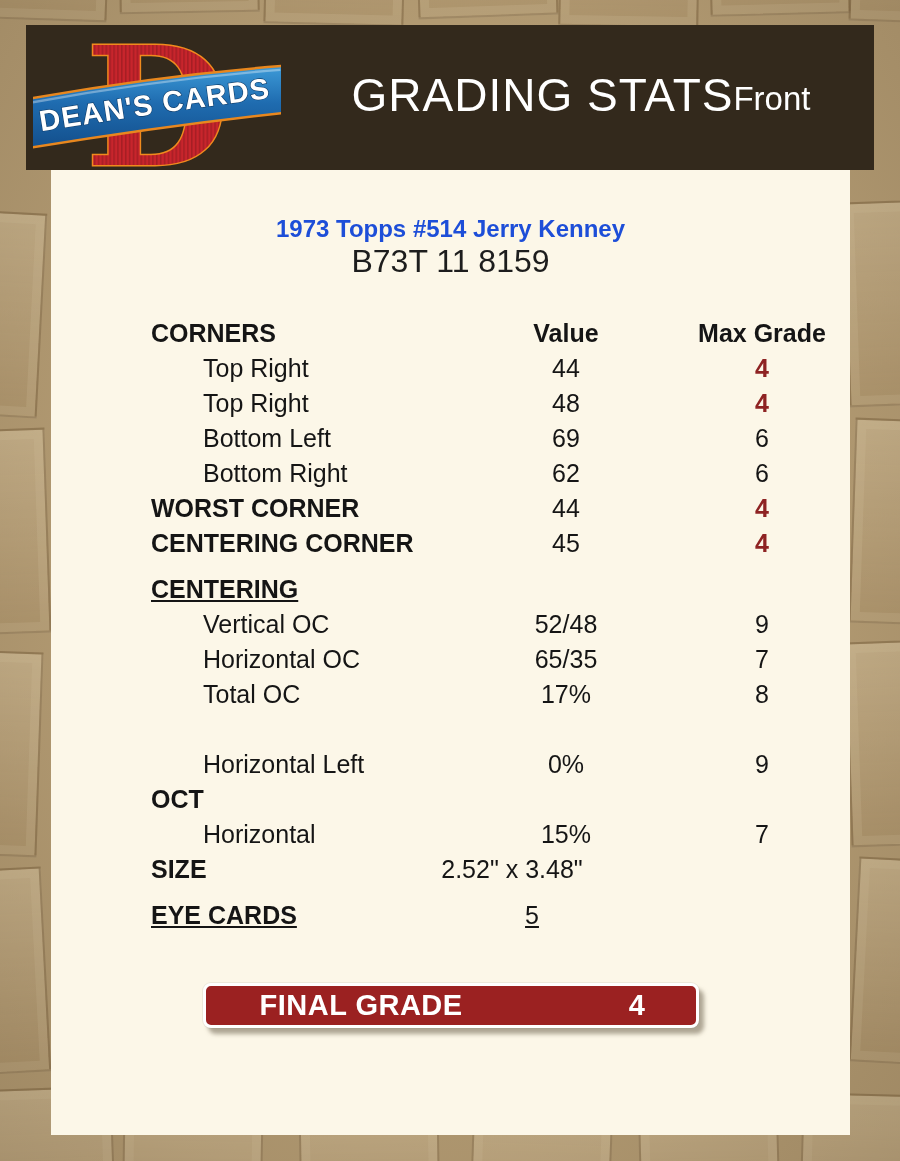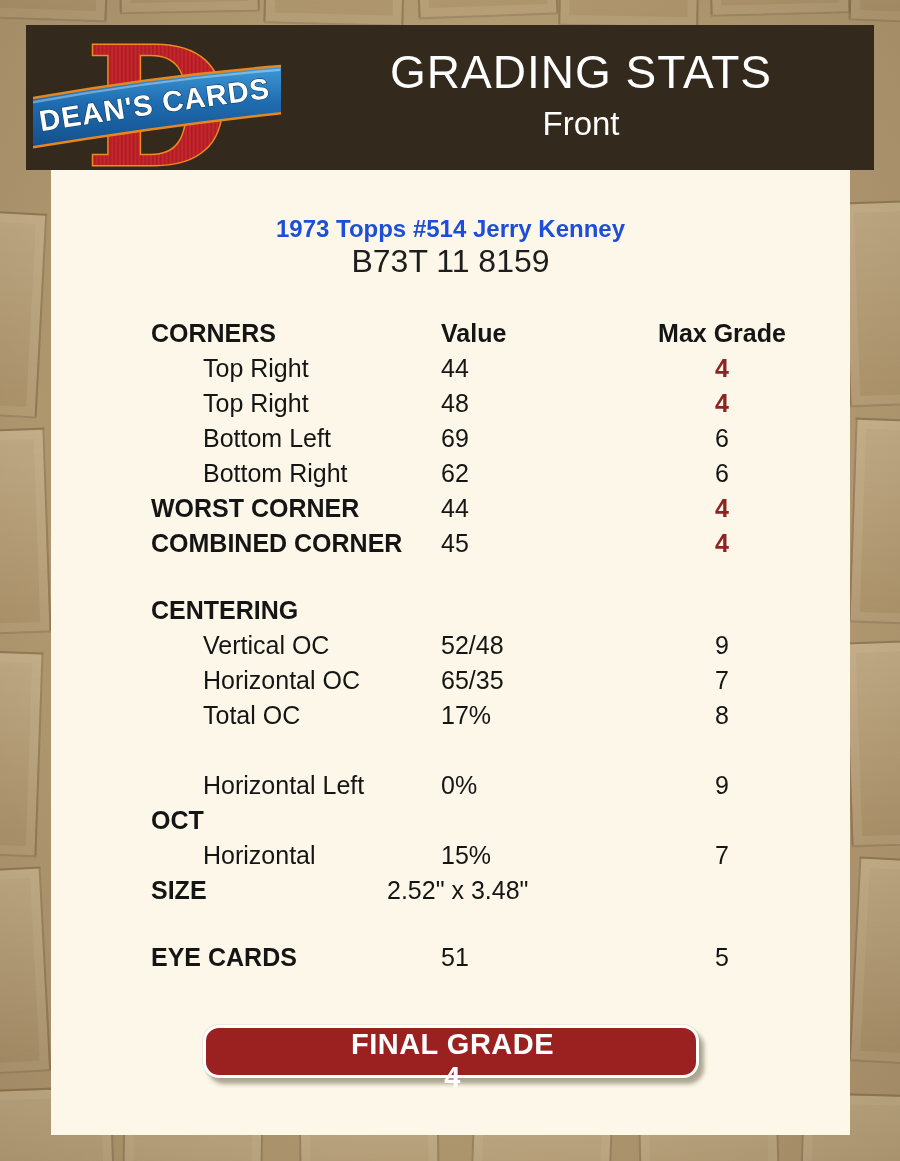--- a/index.html
+++ b/index.html
@@ -39,21 +39,21 @@
     display: flex;
     z-index: 2;
   }
   .logo-wrap {
     flex: 0 0 262px;
     display: flex; align-items: center; justify-content: center;
   }
   .logo-svg { width: 248px; height: 136px; margin-top: 2px; }
   .header-text {
     flex: 1;
-    display: flex; flex-direction: column;
+    display: flex; flex-direction: row;
     align-items: center; justify-content: center;
     color: #ffffff;
     padding-bottom: 4px;
   }
   .h-title { font-size: 46px; line-height: 1.08; letter-spacing: 1px; white-space: nowrap; }
   .h-sub   { font-size: 33px; margin-top: 7px; }
 
   
   .panel {
     position: absolute;
@@ -72,41 +72,41 @@
     line-height: 33px; color: #1d1d1d;
   }
 
   
   .stats {
     margin: 38px 0 0 100px;
     width: 642px;
     font-size: 25px;
     color: #151515;
   }
-  .row { display: flex; height: 35px; line-height: 35px; }
-  .row.gap { margin-top: 32px; }
+  .row { display: flex; height: 35px; line-height: 35px; gap: 20px; }
+  .row.gap { margin-top: 11px; text-decoration: underline; }
   .lbl { flex: 0 0 290px; white-space: nowrap; }
-  .val { flex: 0 0 210px; text-align: left; white-space: nowrap; }
+  .val { flex: 0 0 210px; text-align: center; white-space: nowrap; }
   .grd { flex: 0 0 142px; text-align: center; white-space: nowrap; }
   .bold { font-weight: bold; }
   .indent { padding-left: 52px; }
   .red { color: var(--accent-red, #8e2323); font-weight: bold; }
   .shift { transform: translateX(-54px); }
 
   
   .final-grade {
     margin: 50px auto 0;
-    width: 496px; height: 53px;
+    width: 496px; height: 45px;
     background: var(--button-red, #9b2121);
     border: 3px solid #ffffff;
-    border-radius: 16px;
+    border-radius: 8px;
     box-shadow: 5px 6px 4px rgba(122, 112, 92, 0.6), 0 0 0 1px rgba(0,0,0,0.06);
     display: flex; align-items: center; justify-content: space-between;
     padding: 0 50px 0 54px;
-    color: #ffffff; font-weight: bold; font-size: 29px; letter-spacing: 0.5px; flex-direction: column;
+    color: #ffffff; font-weight: bold; font-size: 29px; letter-spacing: 0.5px;
   }
 </style>
 </head>
 <body>
 
 <div class="page">
 
   <div class="bg">
     <div class="bg-card" style="left:-30px;  top:-185px; transform:rotate(2deg);"></div>
     <div class="bg-card" style="left:118px;  top:-192px; transform:rotate(-1deg);"></div>
@@ -192,21 +192,21 @@
           <div class="lbl indent">Bottom Right</div>
           <div class="val">62</div>
           <div class="grd">6</div>
         </div>
         <div class="row">
           <div class="lbl bold">WORST CORNER</div>
           <div class="val">44</div>
           <div class="grd red">4</div>
         </div>
         <div class="row">
-          <div class="lbl bold">COMBINED CORNER</div>
+          <div class="lbl bold">CENTERING CORNER</div>
           <div class="val">45</div>
           <div class="grd red">4</div>
         </div>
         <div class="row gap">
           <div class="lbl bold">CENTERING</div>
           <div class="val"></div>
           <div class="grd"></div>
         </div>
         <div class="row">
           <div class="lbl indent">Vertical OC</div>
@@ -242,21 +242,20 @@
           <div class="val">15%</div>
           <div class="grd">7</div>
         </div>
         <div class="row">
           <div class="lbl bold">SIZE</div>
           <div class="val shift">2.52" x 3.48"</div>
           <div class="grd"></div>
         </div>
         <div class="row gap">
           <div class="lbl bold">EYE CARDS</div>
-          <div class="val">51</div>
           <div class="grd">5</div>
         </div>
       </div>
 
     <div class="final-grade">
       <span>FINAL GRADE</span>
       <span>4</span>
     </div>
   </main>
 

